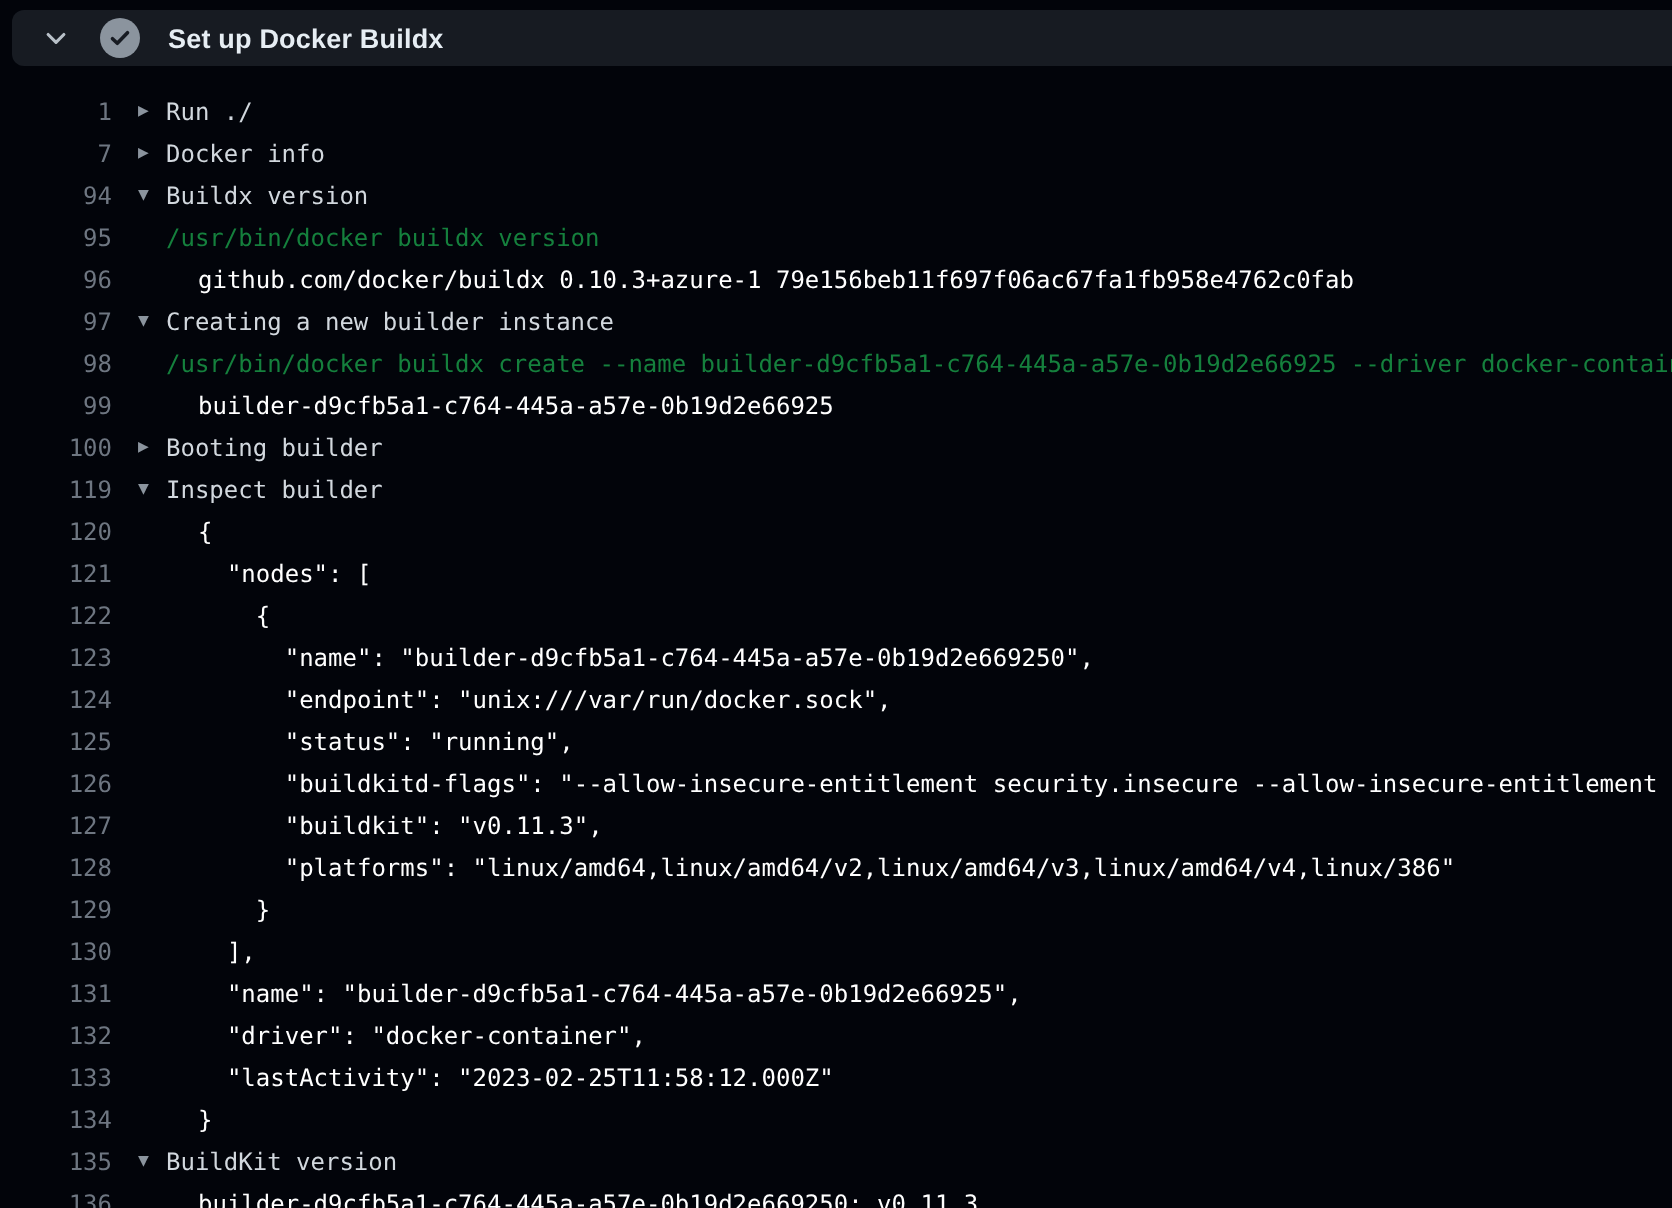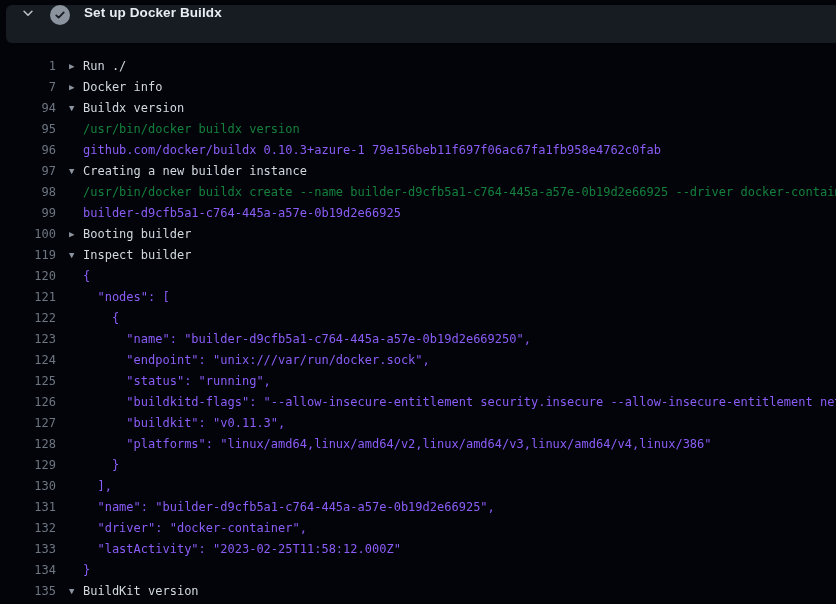--- a/index.html
+++ b/index.html
@@ -4,25 +4,25 @@
 <style>
   html,body{margin:0;padding:0;}
   body{
     width:836px;height:604px;overflow:hidden;
     background:#02040a;
     font-family:"Liberation Sans",sans-serif;
   }
   
   .step-header{
     margin:5px 0 0 6px;
-    height:38px;
+    height:28px;
     background:#171b22;
     border-top-left-radius:6px;
     border-bottom-left-radius:6px;
-    display:flex;align-items:flex-start;
+    display:flex;align-items:center;
     padding-left:14px;
     cursor:pointer;
   }
   .chev{
     width:16px;height:16px;margin-right:14px;flex:0 0 auto;
     display:flex;align-items:center;justify-content:center;
   }
   .check-circle{
     width:20px;height:20px;border-radius:50%;
     background:#8b949e;
@@ -45,21 +45,21 @@
     flex:0 0 56px;text-align:right;
     color:#6e7681;cursor:pointer;user-select:none;
   }
   .body{padding-left:13px;display:flex;overflow:hidden;}
   .arrow{
     flex:0 0 14px;color:#8b949e;font-size:9px;
     display:inline-block;line-height:21px;
   }
   .t-title{color:#d2d8de;}
   .t-command{color:#15803d;}
-  .t-output{color:#8b5cf6;}
+  .t-output{color:#ffffff;margin-left:16px;}
   .grp{cursor:pointer;}
 </style>
 </head>
 <body>
 
 <div class="step-header">
   <span class="chev">
     <svg width="14" height="14" viewBox="0 0 16 16">
       <path d="M3.5 6l4.5 4.5L12.5 6" fill="none" stroke="#b8c0c8" stroke-width="1.8" stroke-linecap="round" stroke-linejoin="round"></path>
     </svg>

